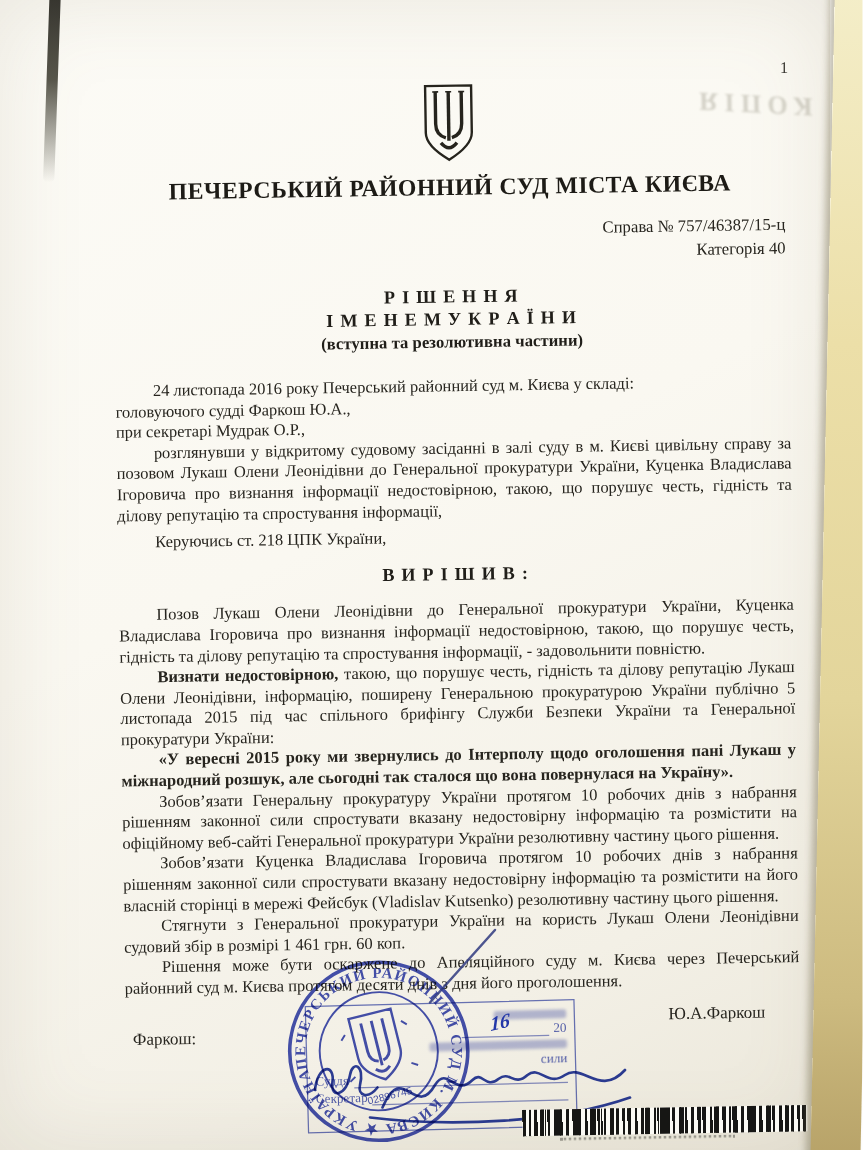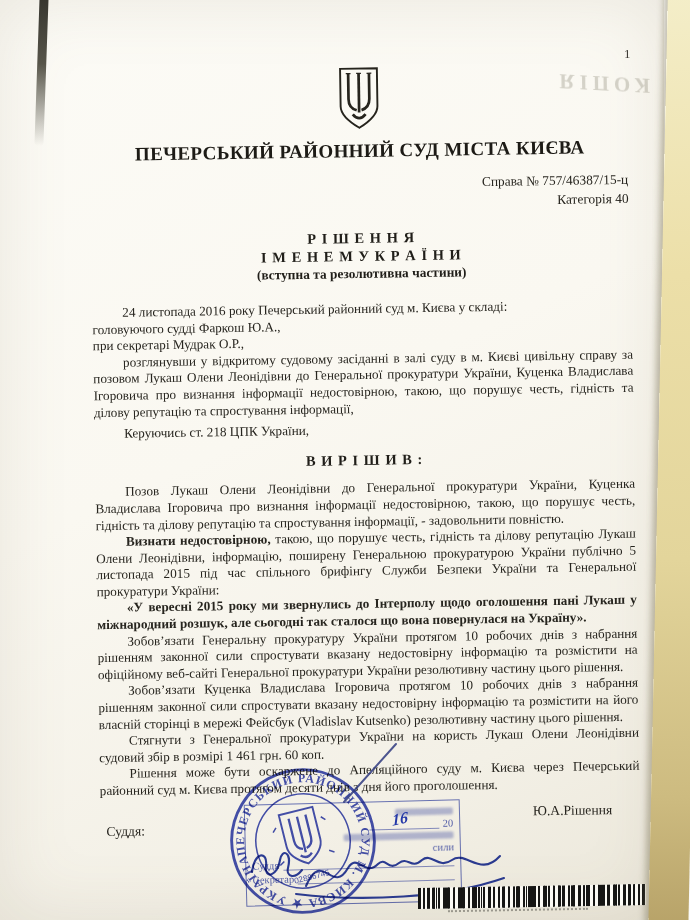--- a/index.html
+++ b/index.html
@@ -161,22 +161,22 @@
       <p class="indent">Позов Лукаш Олени Леонідівни до Генеральної прокуратури України, Куценка Владислава Ігоровича про визнання інформації недостовірною, такою, що порушує честь, гідність та ділову репутацію та спростування інформації, - задовольнити повністю.</p>
       <p class="indent"><b>Визнати недостовірною,</b><span> такою, що порушує честь, гідність та ділову репутацію Лукаш Олени Леонідівни, інформацію, поширену Генеральною прокуратурою України публічно 5 листопада 2015 під час спільного брифінгу Служби Безпеки України та Генеральної прокуратури України:</span></p>
       <p class="indent quote">«У вересні 2015 року ми звернулись до Інтерполу щодо оголошення пані Лукаш у міжнародний розшук, але сьогодні так сталося що вона повернулася на Україну».</p>
       <p class="indent">Зобов’язати Генеральну прокуратуру України протягом 10 робочих днів з набрання рішенням законної сили спростувати вказану недостовірну інформацію та розмістити на офіційному веб-сайті Генеральної прокуратури України резолютивну частину цього рішення.</p>
       <p class="indent">Зобов’язати Куценка Владислава Ігоровича протягом 10 робочих днів з набрання рішенням законної сили спростувати вказану недостовірну інформацію та розмістити на його власній сторінці в мережі Фейсбук (Vladislav Kutsenko) резолютивну частину цього рішення.</p>
       <p class="indent">Стягнути з Генеральної прокуратури України на користь Лукаш Олени Леонідівни судовий збір в розмірі 1 461 грн. 60 коп.</p>
       <p class="indent">Рішення може бути оскаржене до Апеляційного суду м. Києва через Печерський районний суд м. Києва протягом десяти днів з дня його проголошення.</p>
     </div>
 
     <div class="sig-row">
-      <span class="judge-name">Ю.А.Рішення</span>
-      <span class="judge-label">Суддя:</span>
+      <span class="judge-name">Ю.А.Фаркош</span>
+      <span class="judge-label">Фаркош:</span>
     </div>
   </div>
 
   <div class="rect-stamp">
     <div class="rs-blur" style="width:58px;"></div>
     <div class="rs-line" style="justify-content:flex-end;">
       <span class="rs-underline" style="max-width:70px;"></span>
       <span>20</span>
     </div>
     <div class="rs-blur" style="width:110px;"></div>

